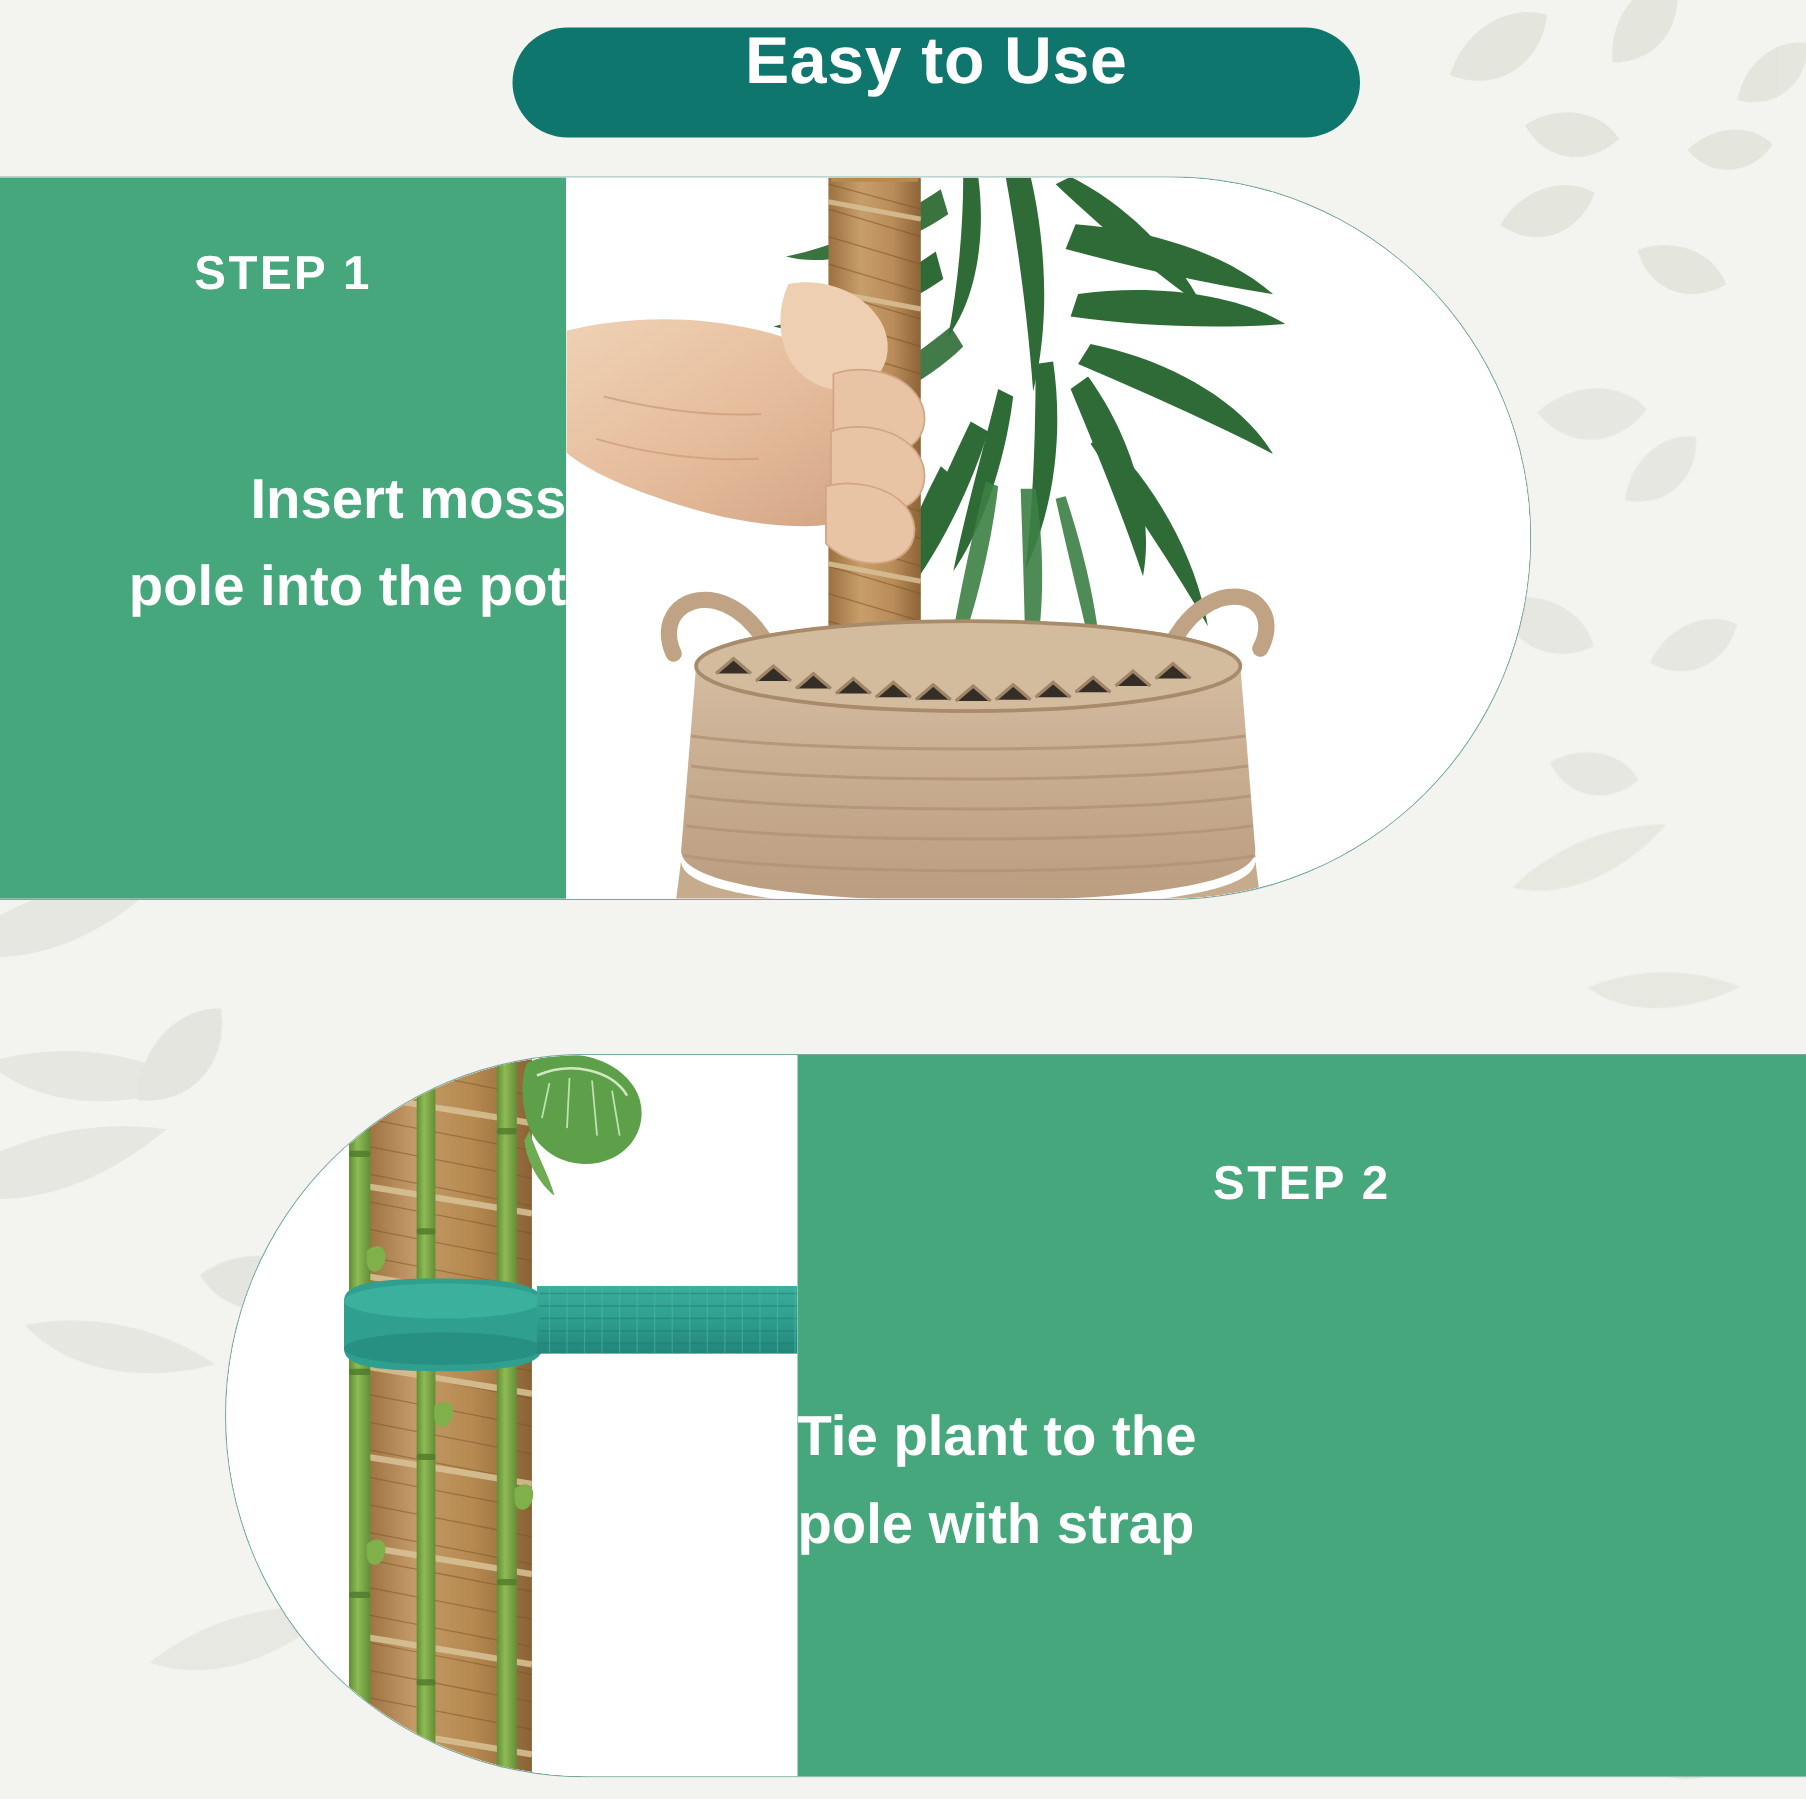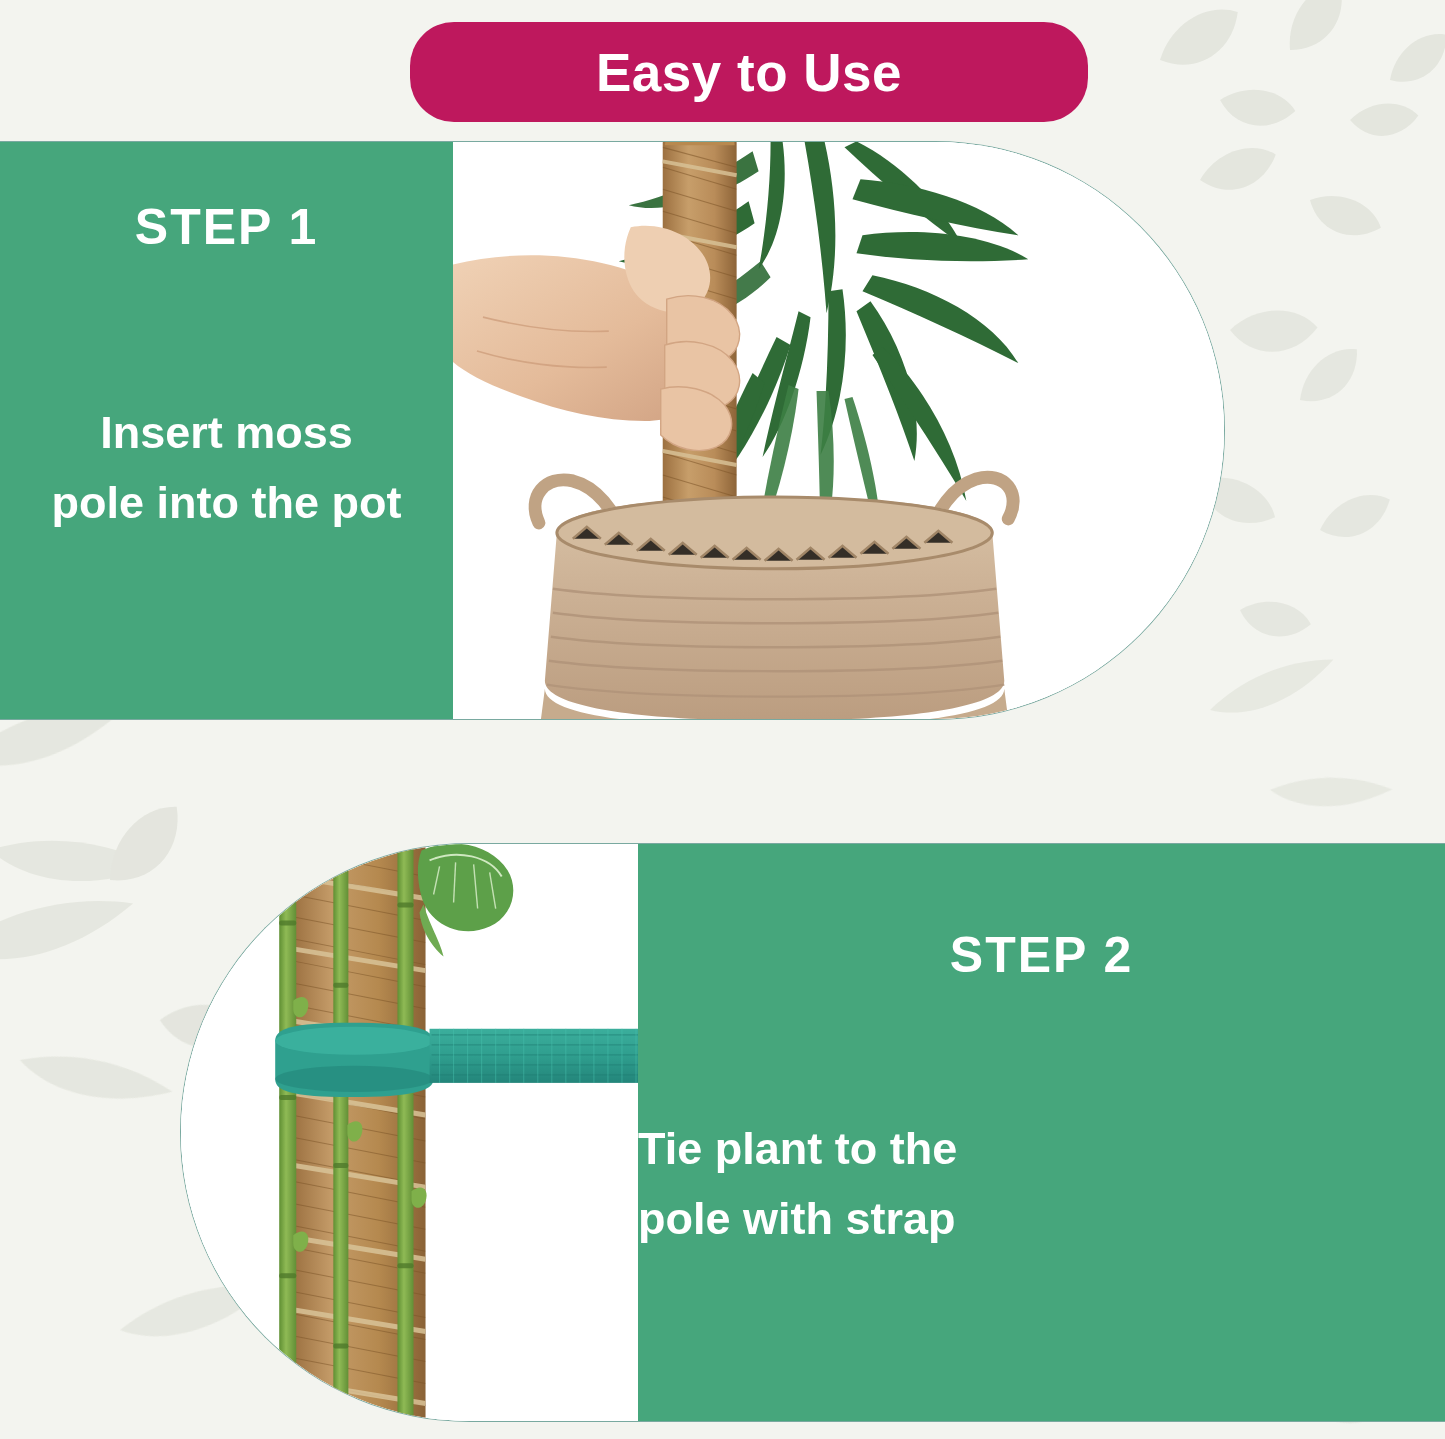--- a/index.html
+++ b/index.html
@@ -9,23 +9,23 @@
     font-family:"Liberation Sans","DejaVu Sans",sans-serif;
     position:relative;
   }
 
   
   #bg-watermark{position:absolute;inset:0;overflow:hidden;z-index:0;background:#f3f4ef;}
   #bg-watermark svg{position:absolute;inset:0;width:100%;height:100%;}
 
   
   #header-badge{
-    position:absolute;left:410px;top:22px;width:678px;height:100px;
-    background:#be185d;border-radius:44px;z-index:5;
-    display:flex;align-items:center;justify-content:center;
+    position:absolute;left:410px;top:22px;width:678px;height:88px;
+    background:#0f766e;border-radius:44px;z-index:5;
+    display:flex;align-items:flex-start;justify-content:center;
   }
   #header-badge .badge-text{
     color:#ffffff;font-size:53px;font-weight:bold;letter-spacing:.5px;
     line-height:1;white-space:nowrap;
   }
 
   
   .step-card{position:absolute;z-index:4;overflow:hidden;box-sizing:border-box;}
 
   
@@ -48,29 +48,29 @@
     border-top-left-radius:290px;border-bottom-left-radius:290px;
     background:#ffffff;display:flex;margin-top:40px;
   }
   #step2-photo{flex:1 1 auto;position:relative;background:#ffffff;overflow:hidden;}
   #step2-text-panel{
     width:807px;height:100%;background:#46a67c;flex:0 0 807px;position:relative;
   }
 
   
   .step-label{
-    position:absolute;color:#ffffff;font-size:50px;font-weight:bold;
+    position:absolute;color:#ffffff;font-size:38px;font-weight:bold;
     letter-spacing:2px;white-space:nowrap;
   }
   .step-desc{
     position:absolute;color:#ffffff;font-size:45px;font-weight:bold;
     line-height:1.55;
   }
   #step1-label{left:0;right:0;top:56px;text-align:center;}
-  #step1-desc{left:0;right:0;top:256px;text-align:center;}
+  #step1-desc{left:0;right:0;top:222px;text-align:right;}
   #step2-label{left:0;right:0;top:82px;text-align:center;}
   #step2-desc{left:0;right:0;top:270px;text-align:left;}
 
   
   .photo-svg{position:absolute;left:0;top:0;width:100%;height:100%;display:block;}
 </style>
 </head>
 <body>
 
 <div id="bg-watermark">

